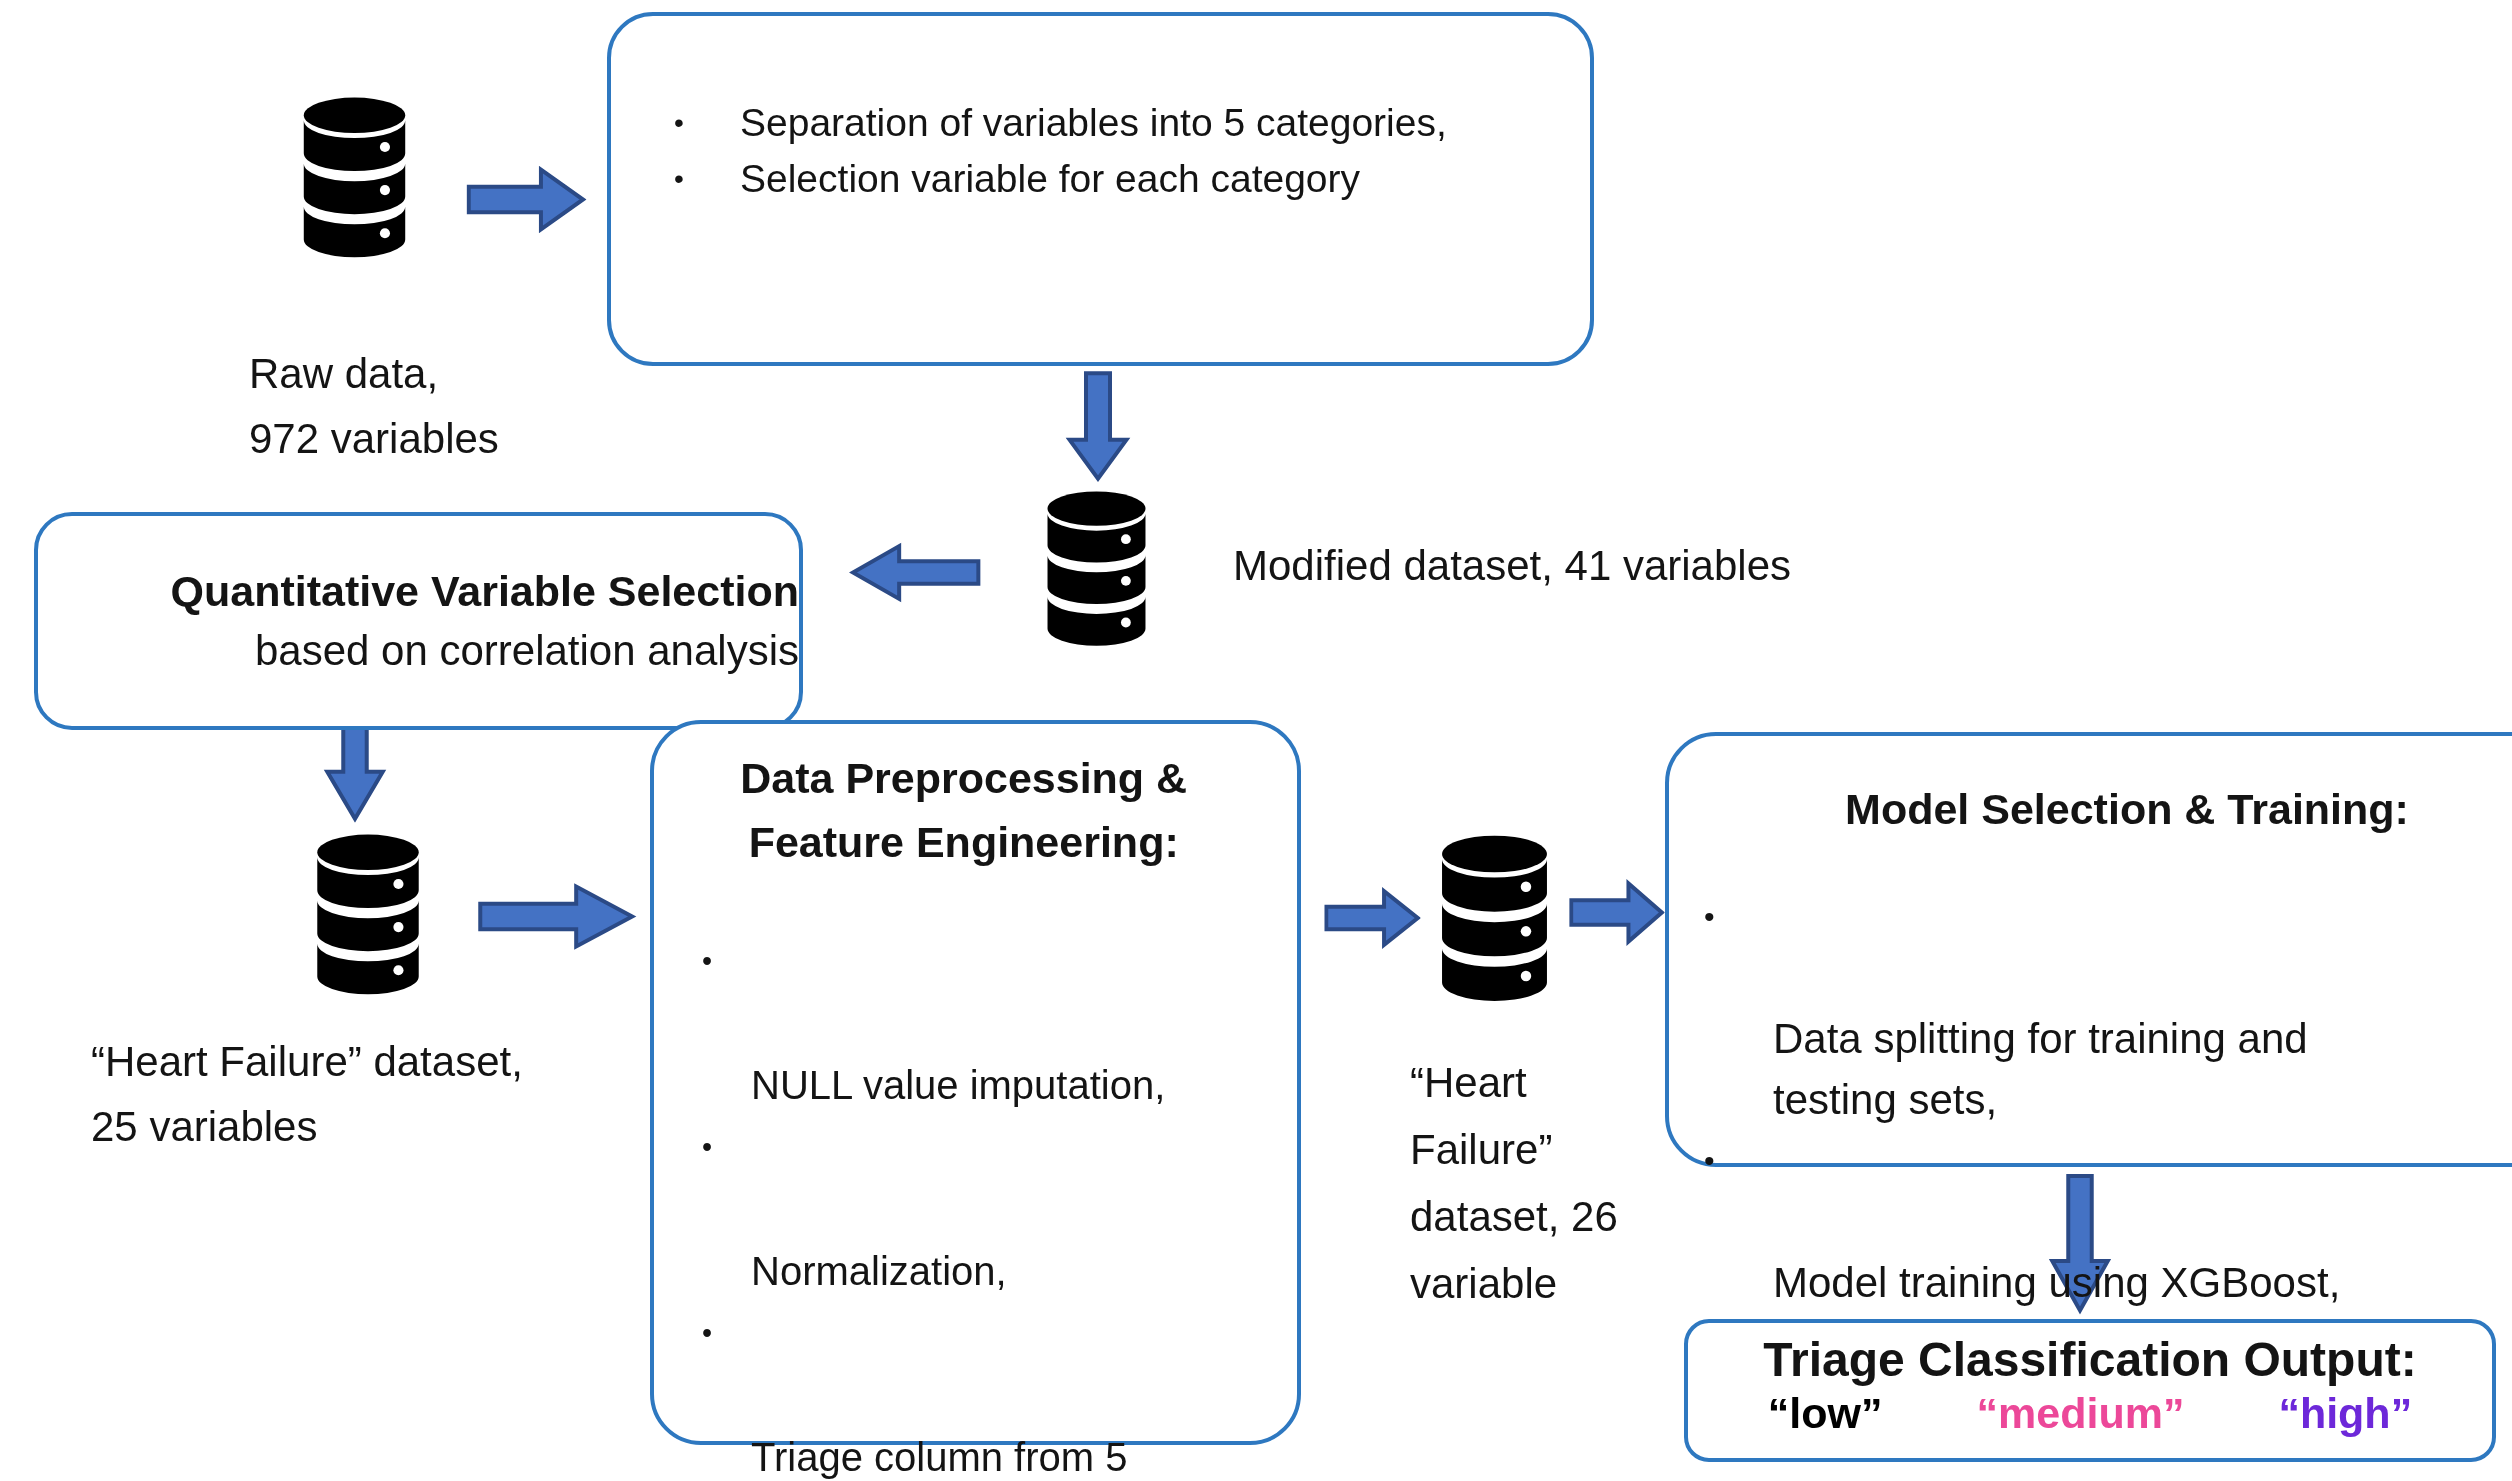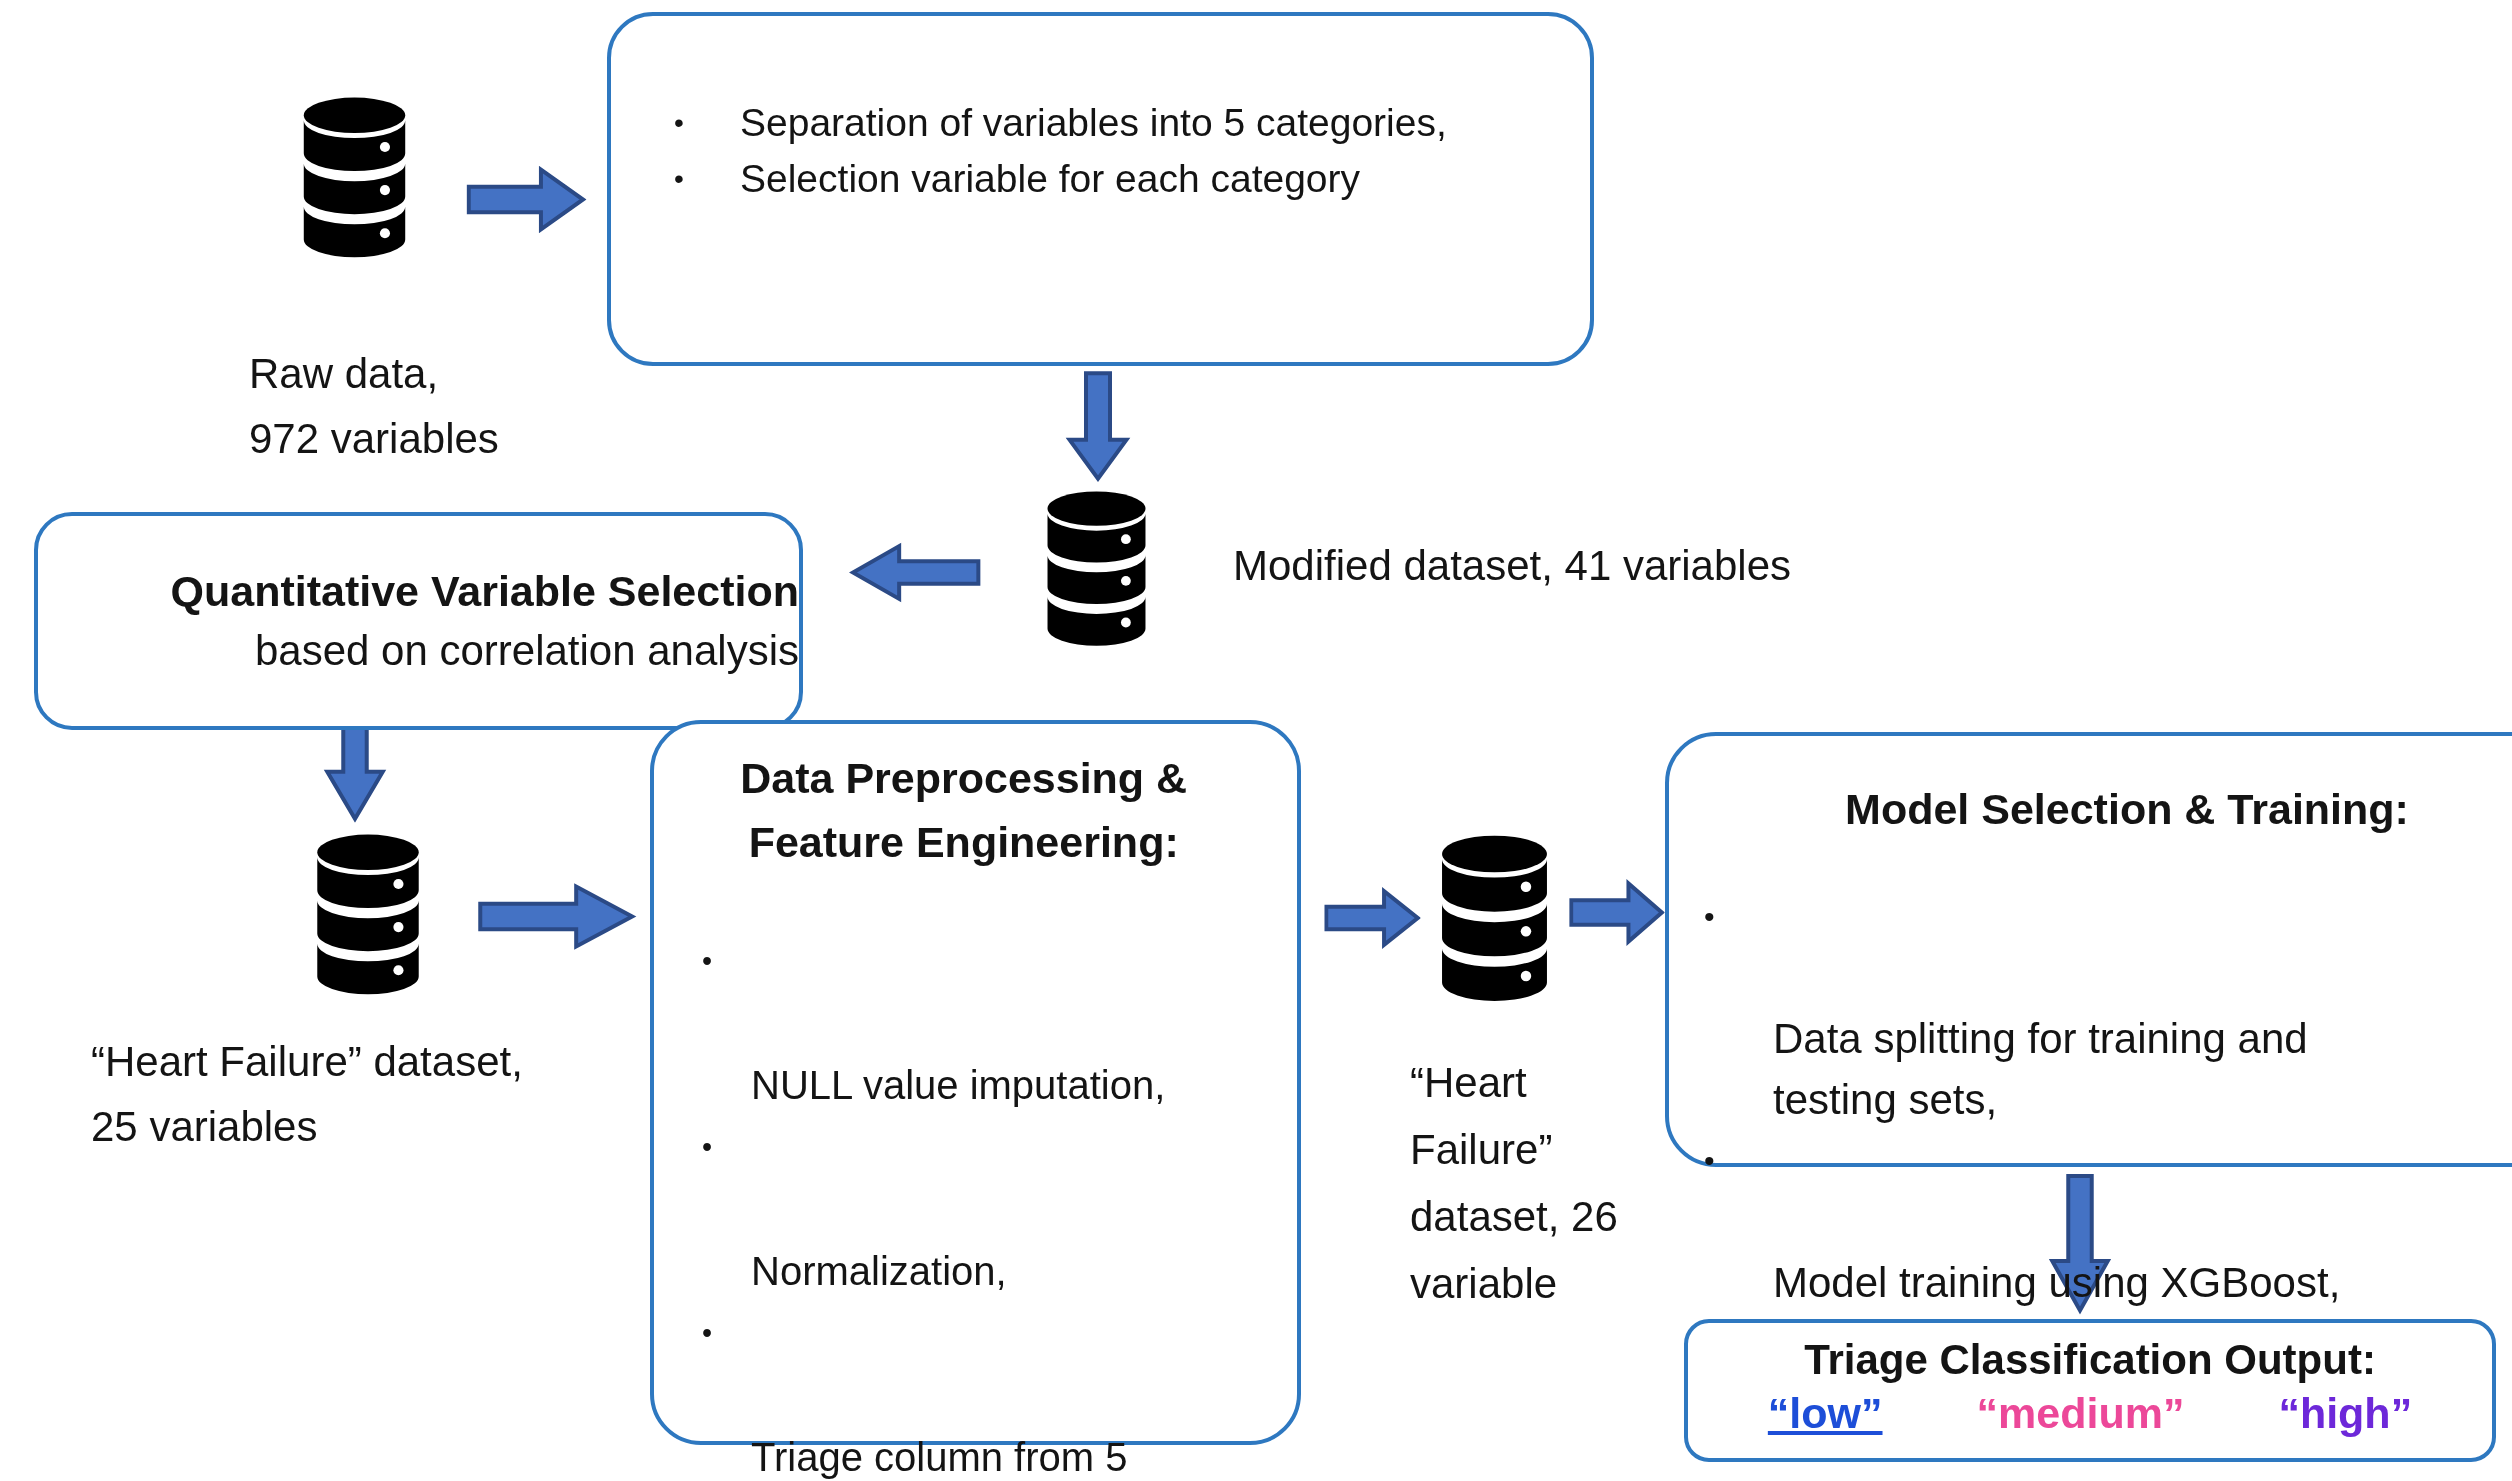--- a/index.html
+++ b/index.html
@@ -50,21 +50,21 @@
   #box-preprocessing li{font-size:40px;line-height:62px;padding-left:49px;}
 
   
   #box-model{left:1665px;top:732px;width:949px;height:435px;border-radius:51px;padding:47px 25px 0 0;}
   #box-model .box-title{font-size:43px;line-height:52px;}
   #box-model ul{margin-top:51px;padding-left:35px;}
   #box-model li{font-size:42px;line-height:61px;padding-left:69px;}
 
   
   #box-output{left:1684px;top:1319px;width:812px;height:143px;border-radius:25px;padding-top:11.8px;}
-  #box-output .box-title{font-size:42px;line-height:49px;}
+  #box-output .box-title{font-size:48px;line-height:49px;}
   #box-output .label-row{
     margin-top:5px;
     display:flex;justify-content:center;gap:94px;
     font-weight:bold;font-size:43px;line-height:49px;
   }
 
   
   .db-label{
     position:absolute;
     font-size:42px;
@@ -211,20 +211,20 @@
         <span class="dot">•</span>
         <span>Model training using XGBoost,
 KNN, GNB, DTC</span>
       </li>
     </ul>
   </div>
 
   <div class="pbox" id="box-output">
     <div class="box-title">Triage Classification Output:</div>
     <div class="label-row">
-      <span style="color: #1d4ed8; text-decoration: underline;">“low”</span>
+      <span style="color: #000000;">“low”</span>
       <span style="color: #ec4899;">“medium”</span>
       <span style="color: #6d28d9;">“high”</span>
     </div>
   </div>
 
 </div>
 
 
 </body></html>

